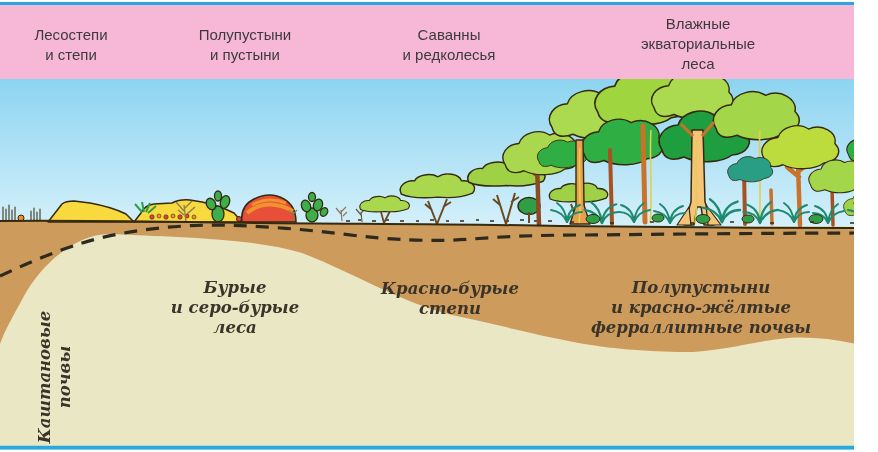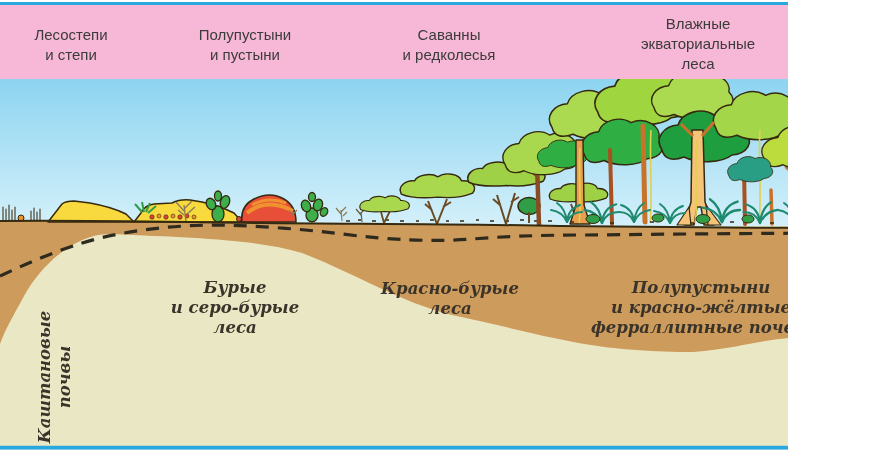--- a/index.html
+++ b/index.html
@@ -1,17 +1,17 @@
 <!DOCTYPE html>
 <html><head>
 <meta charset="utf-8">
 <style>
   html,body{margin:0;padding:0;background:#ffffff;}
   .poster{
-    position:relative;width:788px;height:452px;background:#ffffff;
+    position:relative;width:854px;height:452px;background:#ffffff;
     font-family:"Liberation Sans",sans-serif;overflow:hidden;
   }
   .scene{position:absolute;left:0;top:0;}
   .band{
     position:absolute;left:0;top:5px;width:871px;height:74px;
     background:#F7B7D6;
   }
   .zone{
     position:absolute;text-align:center;white-space:pre-line;
     font-size:15px;line-height:20px;color:#3B3B3B;
@@ -189,18 +189,18 @@
 экваториальные
 леса</div>
   </div>
 
   <div class="soil vert" style="left:-30px;top:357px;width:170px;height:40px">Каштановые
 почвы</div>
   <div class="soil" style="left:135px;width:200px;top:278px">Бурые
 и серо-бурые
 леса</div>
   <div class="soil" style="left:350px;width:200px;top:279px">Красно-бурые
-леса</div>
+степи</div>
   <div class="soil" style="left:571px;width:260px;top:278px">Полупустыни
 и красно-жёлтые
 ферраллитные почвы</div>
 
 </div>
 
 </body></html>

